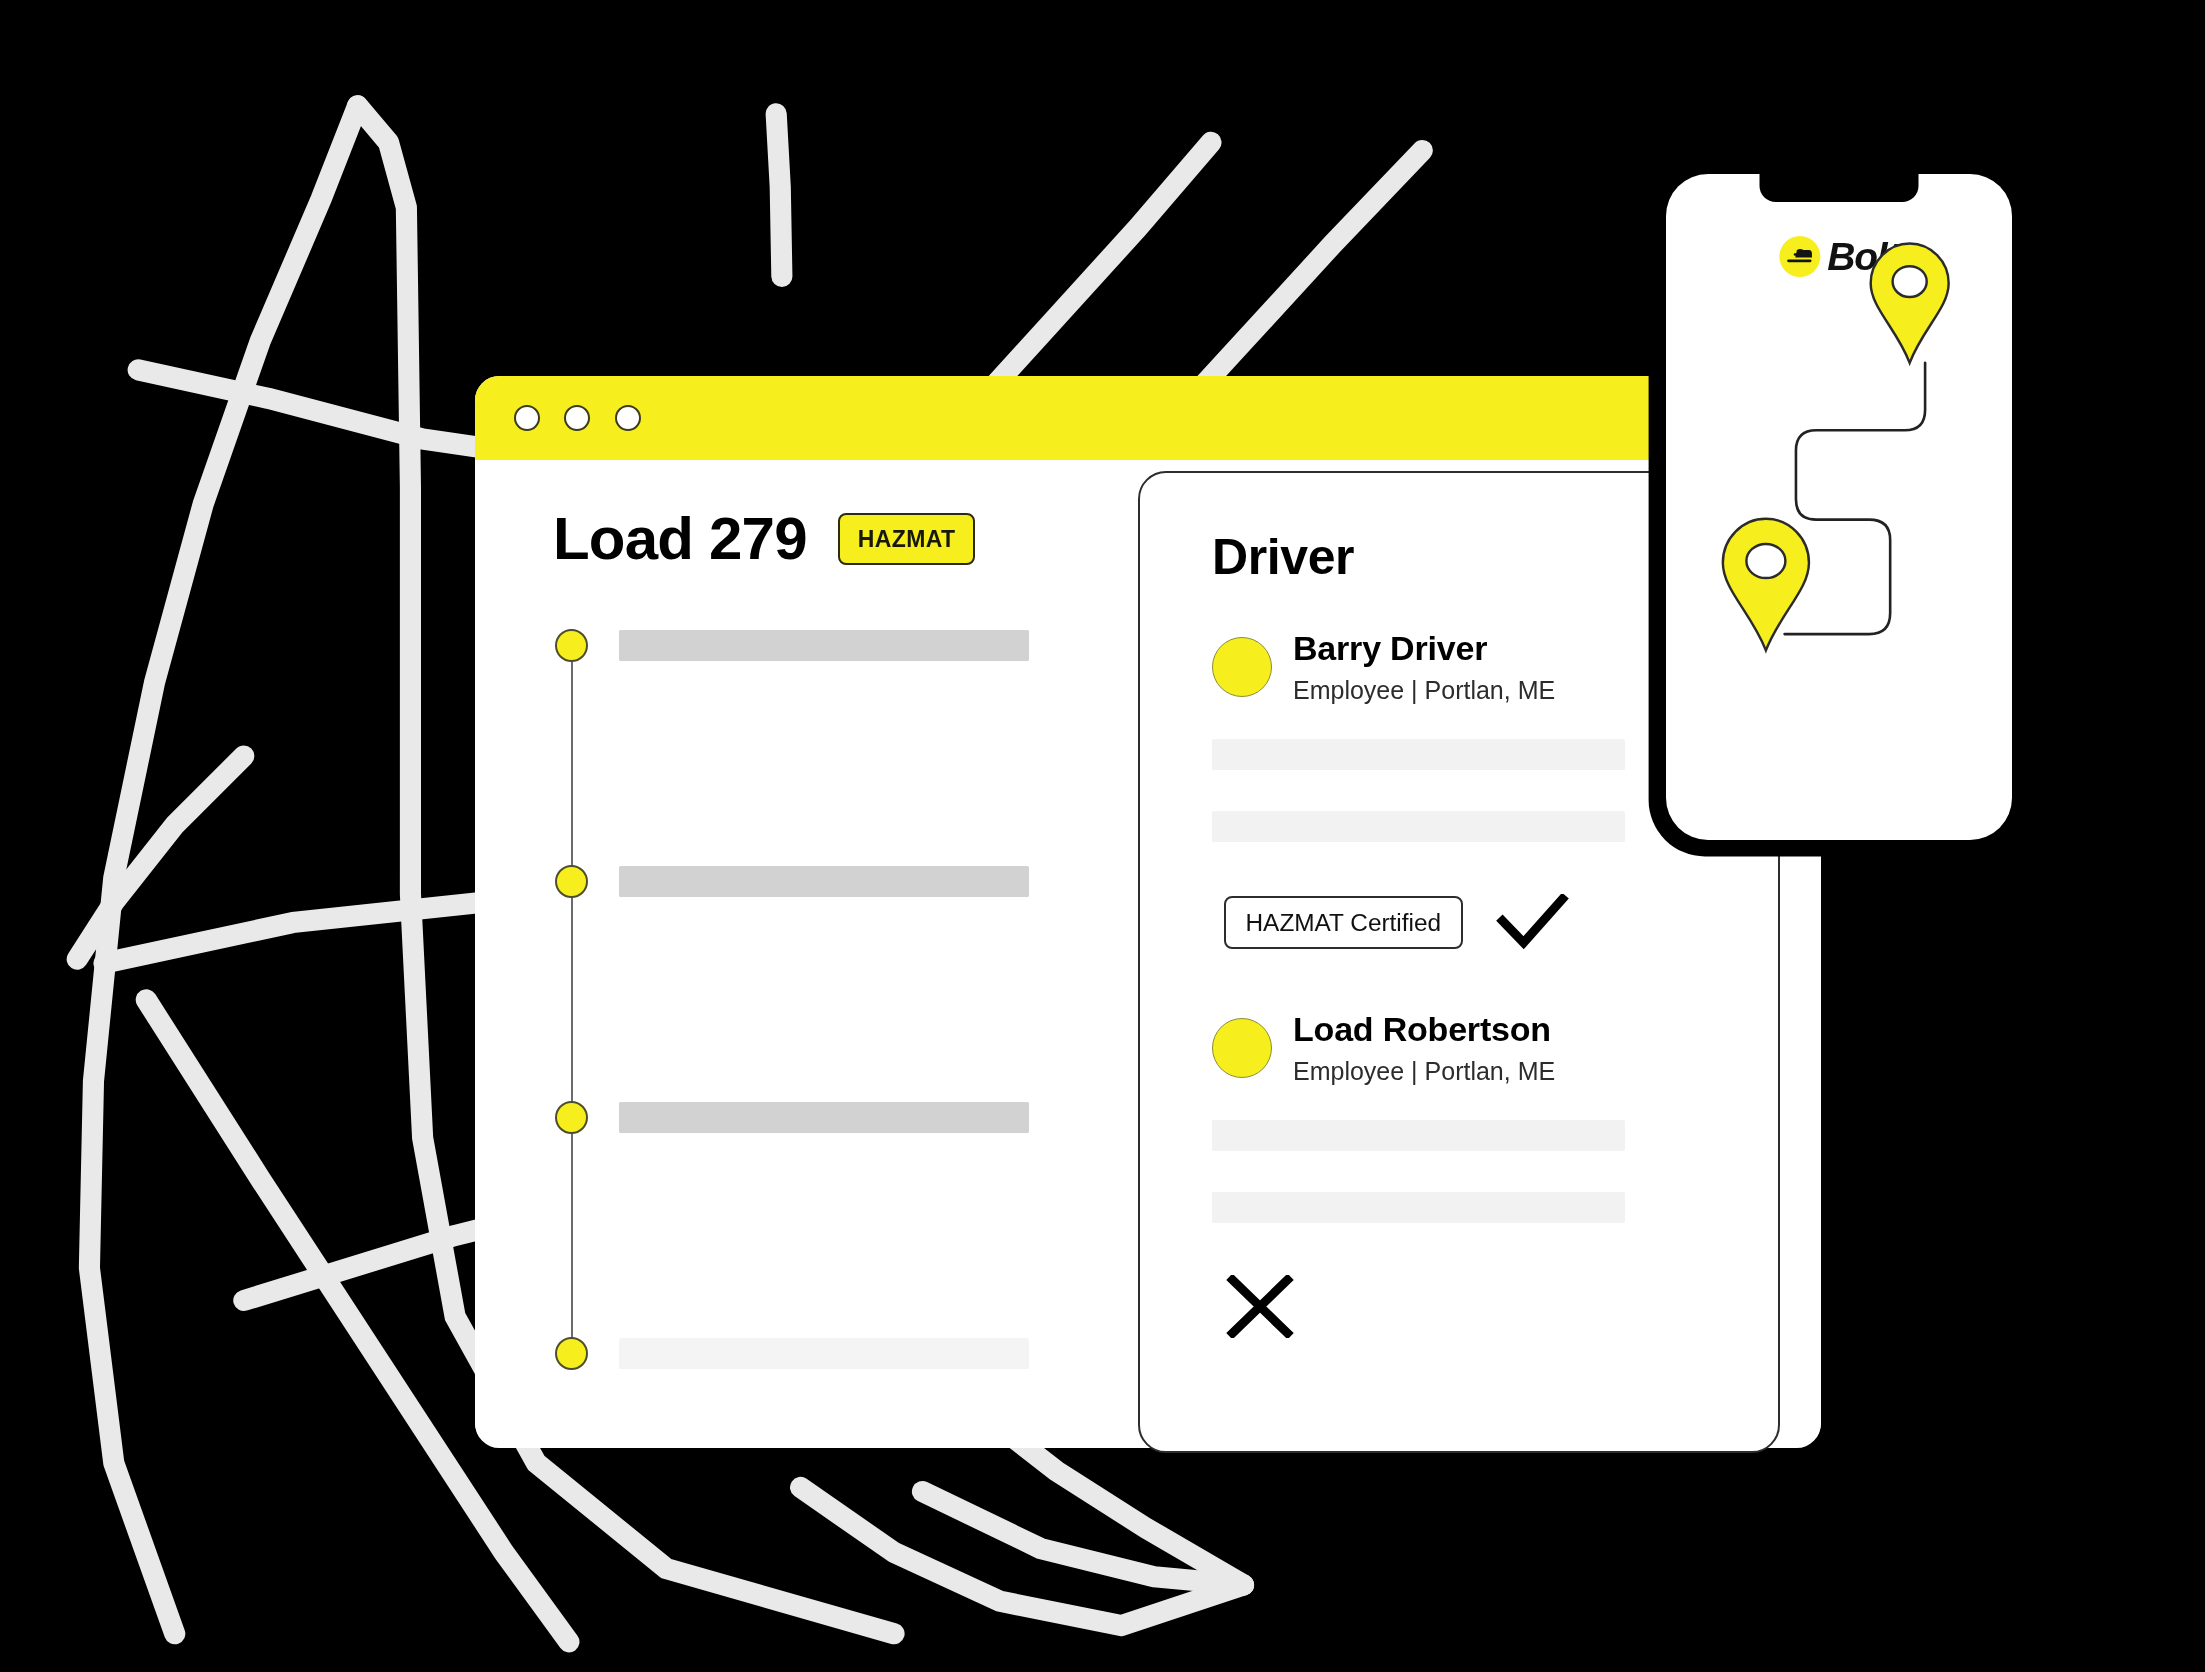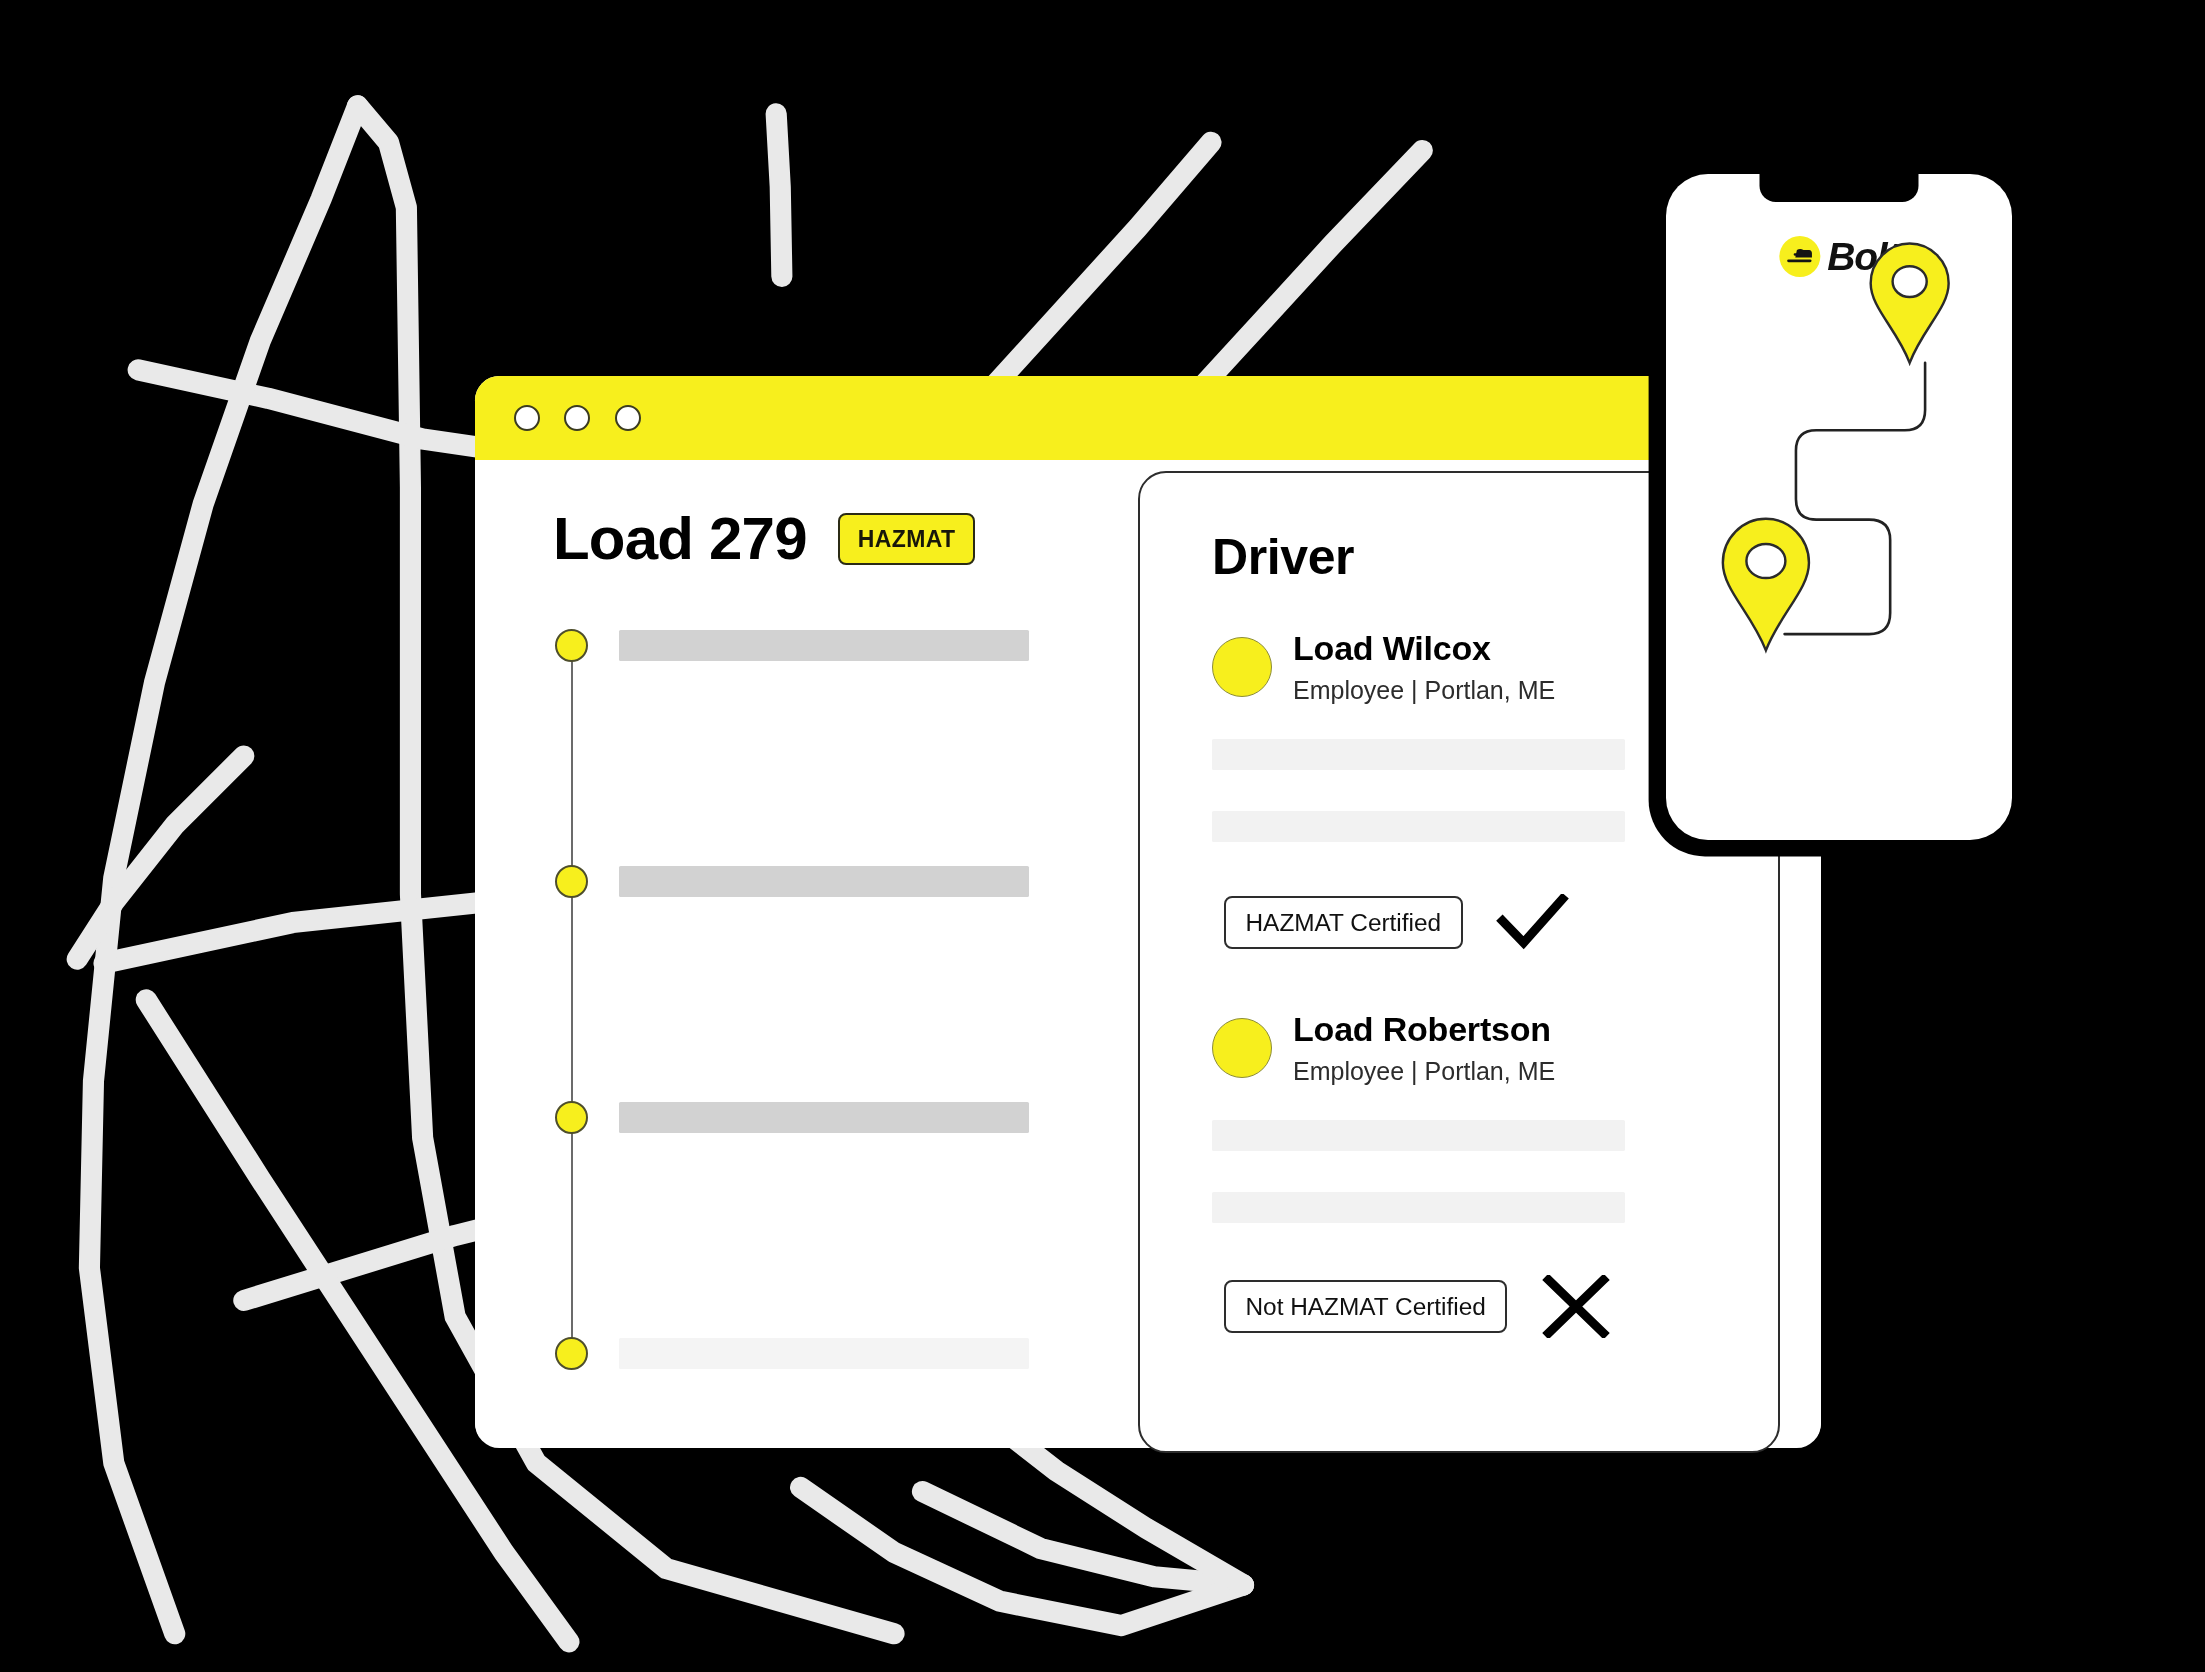--- a/index.html
+++ b/index.html
@@ -349,21 +349,21 @@
   </div>
 
   <div id="driver-card">
     <div id="driver-inner">
 
       <div id="driver-title">Driver</div>
 
       <div class="driver-row">
         <span class="avatar"></span>
         <div>
-          <div class="driver-name">Load Wilcox</div>
+          <div class="driver-name">Barry Driver</div>
           <div class="driver-meta">Employee | Portlan, ME</div>
         </div>
       </div>
 
       <div class="skel" style="width:413px;margin-top:34px;"></div>
       <div class="skel" style="width:413px;margin-top:41px;"></div>
 
       <div class="cert-row" style="margin-top:52px;">
         <span class="cert-pill">HAZMAT Certified</span>
         <svg width="73" height="57" viewBox="0 0 90 70">
@@ -376,21 +376,20 @@
         <div>
           <div class="driver-name">Load Robertson</div>
           <div class="driver-meta">Employee | Portlan, ME</div>
         </div>
       </div>
 
       <div class="skel" style="width:413px;margin-top:34px;"></div>
       <div class="skel" style="width:413px;margin-top:41px;"></div>
 
       <div class="cert-row" style="margin-top:52px;">
-        <span class="cert-pill">Not HAZMAT Certified</span>
         <svg width="72" height="63" viewBox="0 0 88 78">
           <path d="M10 6 L78 72 M78 6 L10 72" fill="none" stroke="#000" stroke-width="11" stroke-linecap="square"></path>
         </svg>
       </div>
 
     </div>
   </div>
 
   <div id="phone">
     <div id="phone-screen">

